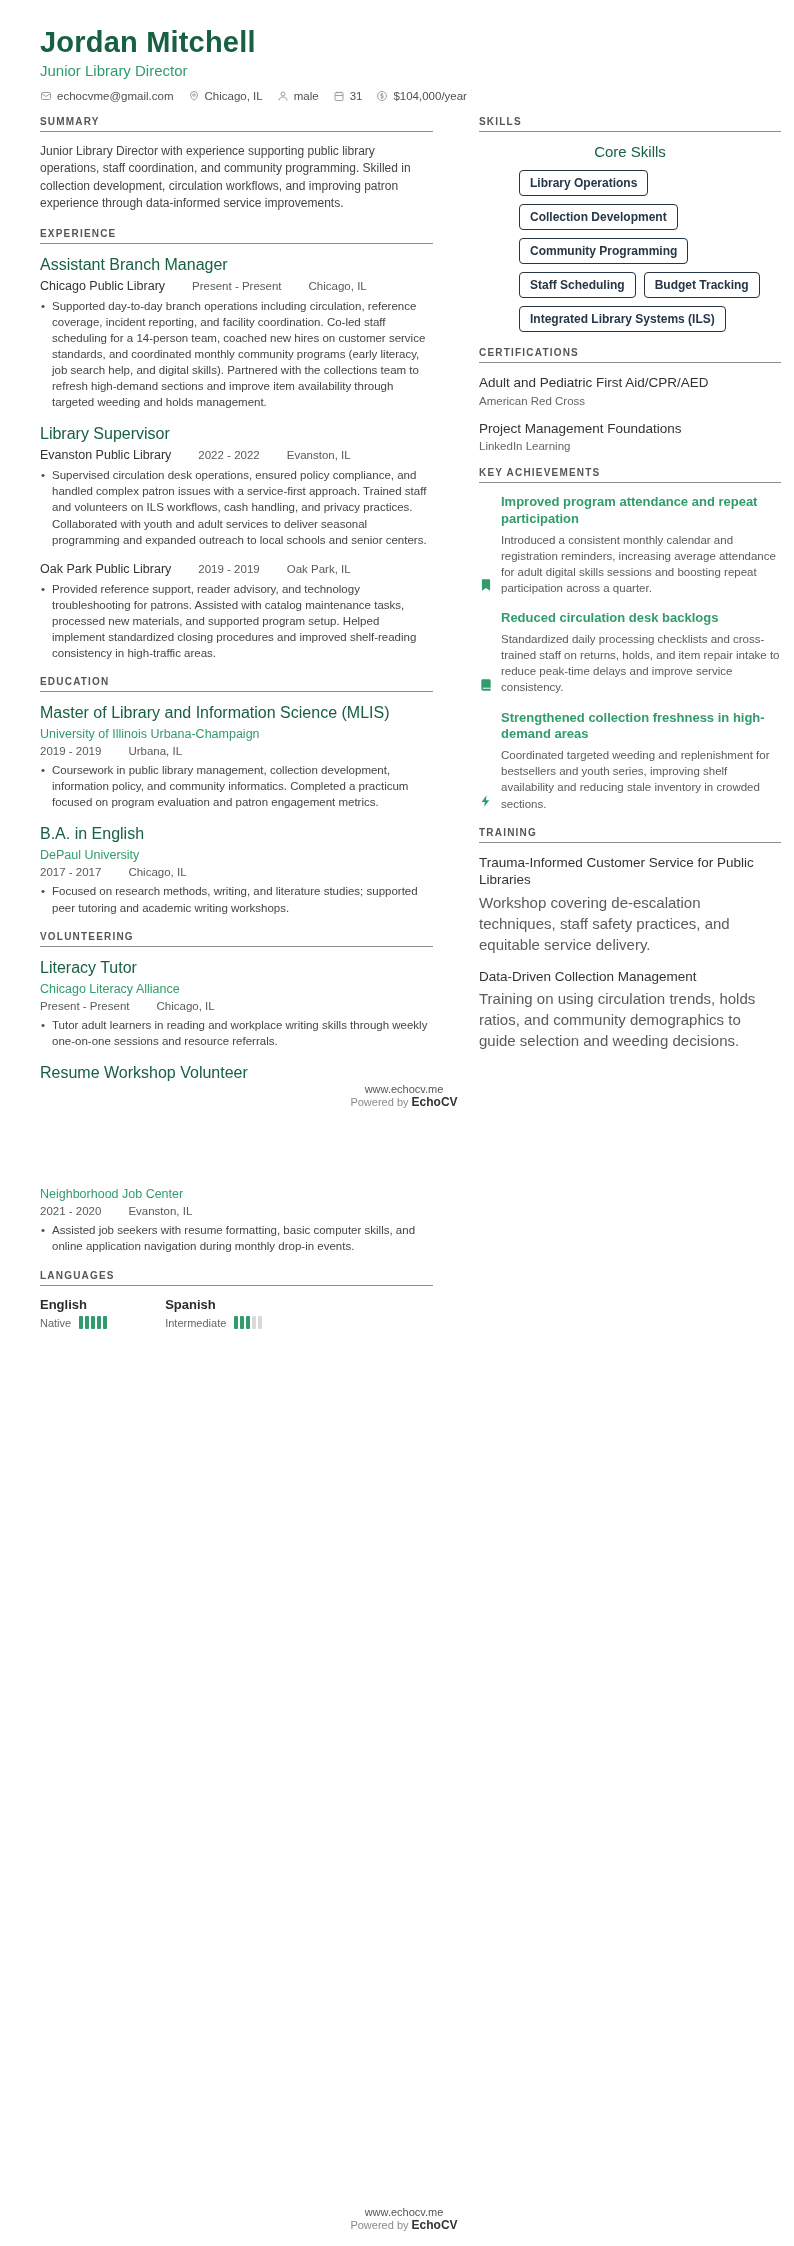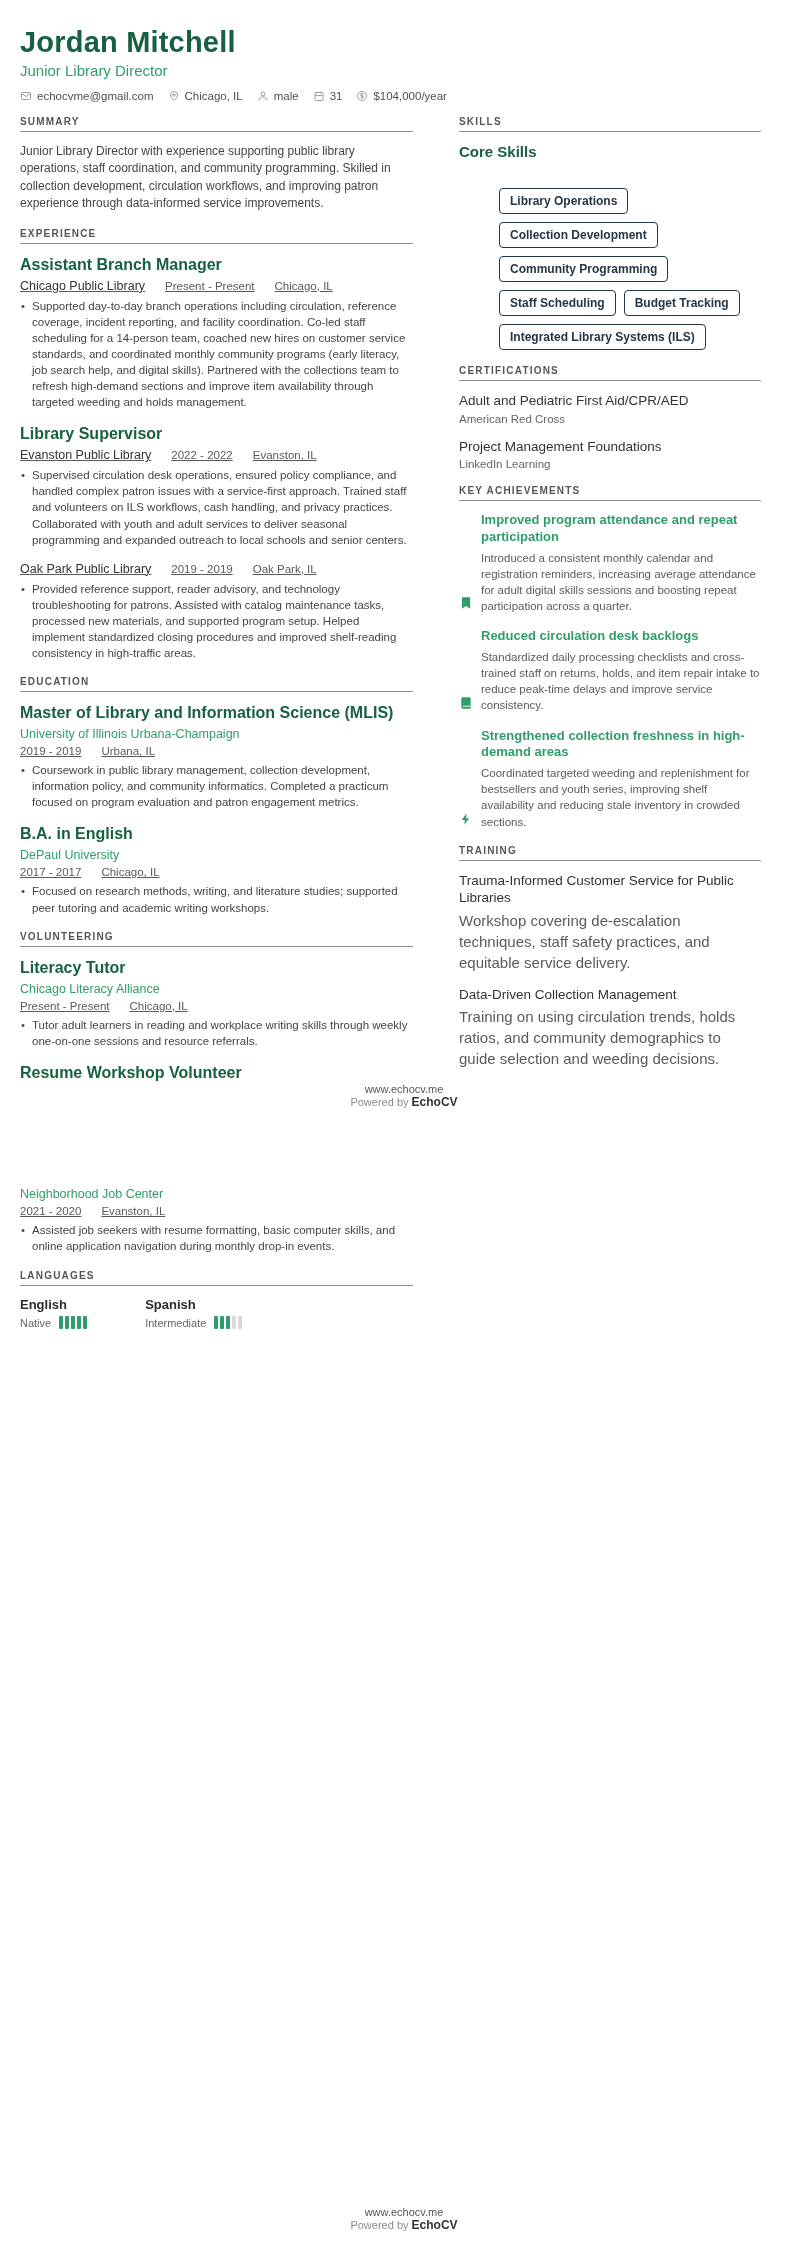--- a/index.html
+++ b/index.html
@@ -9,46 +9,46 @@
     --body-text:#454545;
     --muted-text:#666666;
     --rule:#8f8f8f;
     --tag-color:#263645;
     --bar-empty:#d9d9d9;
     --icon-gray:#9aa0a6;
   }
   *{box-sizing:border-box;margin:0;padding:0;}
   body{background:#ffffff;font-family:"Liberation Sans","DejaVu Sans",sans-serif;color:var(--body-text);}
   .sheet{width:794px;margin:0 auto;background:#fff;}
-  .page{width:794px;height:1123px;position:relative;background:#fff;overflow:hidden;padding:26px 27px 40px 20px;}
+  .page{width:794px;height:1123px;position:relative;background:#fff;overflow:hidden;padding:26px 27px 40px 40px;}
   
   .cv-header h1{font-size:29px;font-weight:700;color:var(--accent-dark);letter-spacing:.2px;}
   .job-title{font-size:15px;color:var(--accent);margin:3px 0 11px;font-weight:500;}
   .contact-row{display:flex;flex-wrap:wrap;gap:14px;align-items:center;font-size:11.5px;color:#4f4f4f;margin-bottom:14px;}
   .contact-item{display:inline-flex;align-items:center;gap:5px;}
   .cicon{display:inline-flex;color:var(--icon-gray);}
   
   .columns{display:flex;gap:46px;}
   .col-left{width:393px;flex:0 0 393px;}
   .col-right{width:302px;flex:0 0 302px;}
   
   section{margin-bottom:15px;}
   .sec-label{font-size:10px;font-weight:600;letter-spacing:1.2px;color:#555;text-transform:uppercase;margin-bottom:4px;}
   .sec-rule{border:none;border-top:1px solid var(--rule);margin:0 0 11px 0;}
   .summary-text{font-size:12px;line-height:1.45;color:var(--body-text);}
   .item{margin-bottom:14px;}
-  .item-title{font-size:16px;font-weight:700;color:var(--accent-dark);line-height:1.25;margin-bottom:4px;}
+  .item-title{font-size:16px;font-weight:400;color:var(--accent-dark);line-height:1.25;margin-bottom:4px;}
   .org-link{font-size:12.5px;color:var(--accent);margin-bottom:4px;font-weight:500;cursor:pointer;}
-  .meta-line{display:flex;flex-wrap:wrap;gap:20px;align-items:baseline;font-size:11.5px;color:#5a5a5a;margin-bottom:5px;text-decoration:underline;}
+  .meta-line{display:flex;flex-wrap:wrap;gap:27px;align-items:baseline;font-size:11.5px;color:#5a5a5a;margin-bottom:5px;}
   .company{font-size:12.5px;color:#333;font-weight:500;}
   .bullets{list-style:none;}
   .bullets li{position:relative;padding-left:12px;font-size:11.5px;line-height:1.4;color:var(--body-text);margin-bottom:2px;}
   .bullets li::before{content:"•";position:absolute;left:1px;color:var(--body-text);}
   
-  .group-title{font-size:15px;font-weight:700;color:var(--accent-dark);margin:1px 0 28px;}
+  .group-title{font-size:15px;font-weight:400;color:var(--accent-dark);margin:1px 0 10px;text-align:center;}
   .tag-row{display:flex;gap:8px;margin-bottom:8px;margin-left:40px;}
   .tag{display:inline-block;border:1px solid var(--tag-color);border-radius:4px;padding:5px 10px;font-size:12px;font-weight:700;color:var(--tag-color);white-space:nowrap;}
   
   .cert-item,.training-item{margin-bottom:13px;}
   .cert-name,.training-name{font-size:13.5px;color:#333;line-height:1.3;margin-bottom:3px;}
   .cert-issuer{font-size:11.5px;color:var(--muted-text);}
   .training-desc{font-size:15px;color:#5b5b5b;line-height:1.4;}
   
   .ach-item{display:flex;gap:8px;margin-bottom:14px;align-items:flex-end;}
   .ach-icon{flex:0 0 14px;color:var(--accent);padding-top:2px;}

